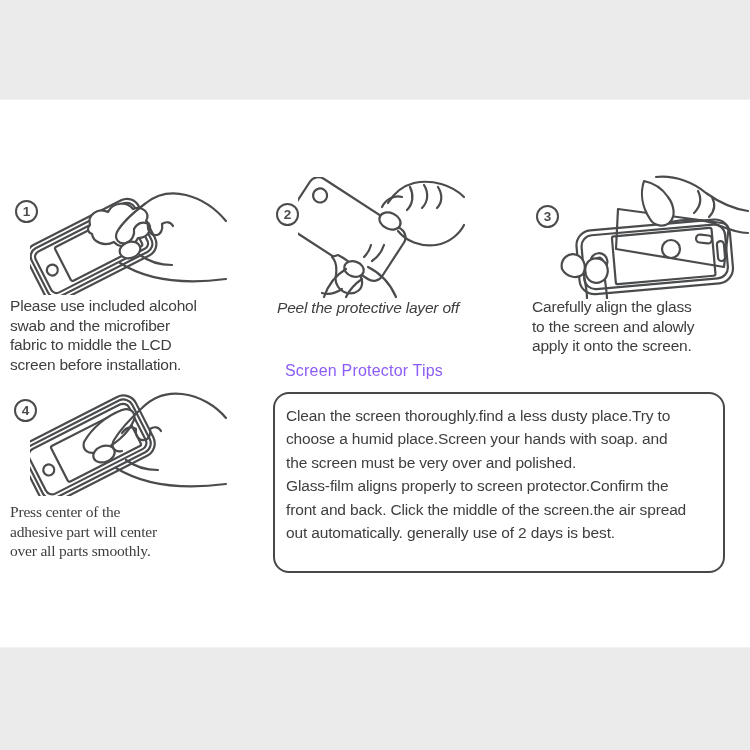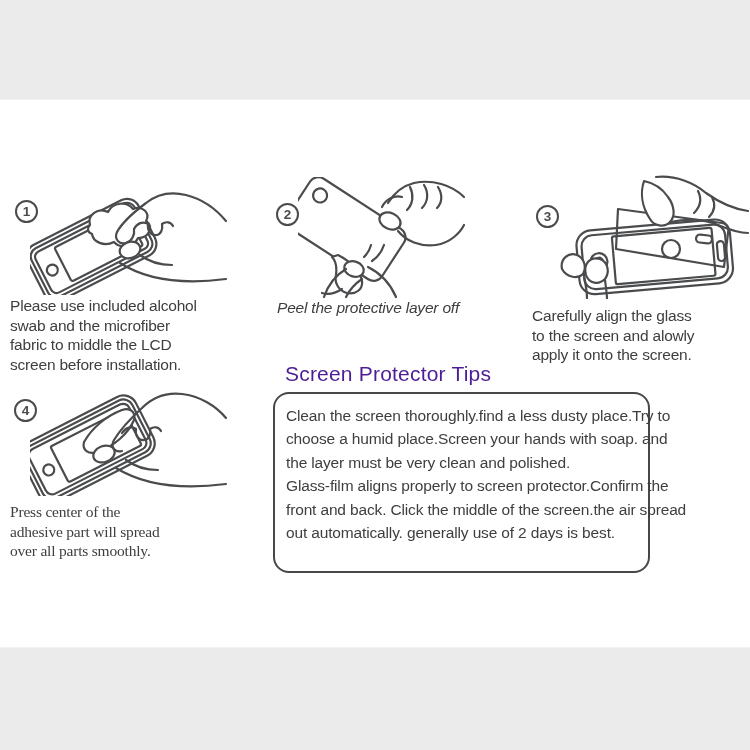--- a/index.html
+++ b/index.html
@@ -23,24 +23,24 @@
   }
   .illu { position:absolute; }
   .illu path, .illu rect, .illu circle, .illu ellipse {
     stroke:#4a4b4d; stroke-width:2.2; fill:none;
     stroke-linecap:round; stroke-linejoin:round;
   }
   .illu .fillw { fill:#ffffff; }
 
   .tips-heading {
     position:absolute; left:285px; top:362px;
-    font-size:21px; color:#4c1d95; letter-spacing:0.2px;
+    font-size:16px; color:#8b5cf6; letter-spacing:0.2px;
   }
   .tips-box {
-    position:absolute; left:273px; top:392px; width:377px; height:181px;
+    position:absolute; left:273px; top:392px; width:452px; height:181px;
     box-sizing:border-box; border:2.5px solid #47484a; border-radius:16px;
     padding:10px 8px 0 11px;
   }
   .tips-box .line {
     font-size:15.5px; line-height:23.4px; color:#3e3e40; letter-spacing:-0.15px;
     white-space:nowrap;
   }
 </style>
 </head>
 <body>
@@ -114,21 +114,21 @@
     <path class="fillw" d="M86,6 C82,18 84,32 92,44 C96,51 106,53 112,47 C118,41 116,30 110,22 C104,13 96,8 86,6 Z"></path>
     <path d="M98,2 C118,0 136,8 148,18 C162,28 176,34 190,36"></path>
     <path d="M112,47 C128,44 146,44 160,50 C172,55 182,58 190,58"></path>
     <path d="M140,16 C144,24 142,32 136,38"></path>
     <path d="M154,22 C158,30 156,37 151,42"></path>
     <path class="fillw" d="M4,94 C2,84 10,77 19,80 C26,83 29,92 25,99 C20,104 9,103 4,94 Z"></path>
     <path class="fillw" d="M28,100 C25,89 32,81 42,84 C50,87 52,97 47,104 C41,110 31,109 28,100 Z"></path>
     <path d="M26,101 C28,111 29,117 29,123"></path>
     <path d="M47,105 C48,113 49,119 49,124"></path>
   </svg>
-  <div class="caption" style="left:532px; top:306px;">
+  <div class="caption" style="left:532px; top:297px;">
     <div>Carefully align the glass</div>
     <div>to the screen and alowly</div>
     <div>apply it onto the screen.</div>
   </div>
 
   <div class="step-num" style="left:14px; top:399px;">4</div>
   <svg class="illu" style="left:30px; top:388px;" width="200" height="108" viewBox="0 0 200 108">
     <g transform="rotate(-27 58 62)">
       <rect x="-6" y="28" width="128" height="66" rx="14"></rect>
       <rect x="-2" y="32" width="120" height="58" rx="10"></rect>
@@ -138,26 +138,26 @@
     </g>
     <path class="fillw" d="M54,54 C62,40 76,28 92,22 C100,19 106,24 104,32 C98,46 84,58 68,64 C58,67 52,62 54,54 Z"></path>
     <path d="M196,30 C186,18 170,8 152,6 C136,4 122,10 112,20 C100,31 90,42 84,52 C80,59 85,65 92,63"></path>
     <path d="M92,45 C96,39 102,38 106,41 C105,48 109,53 115,52 C119,51 121,46 120,41 C124,38 129,39 131,43"></path>
     <ellipse class="fillw" cx="74" cy="66" rx="11" ry="8" transform="rotate(-20 74 66)"></ellipse>
     <path d="M96,72 C104,78 116,82 128,82"></path>
     <path d="M86,80 C112,96 150,102 196,96"></path>
   </svg>
   <div class="caption" style="left:10px; top:502px;font-family:Liberation Serif, serif;">
     <div>Press center of the</div>
-    <div>adhesive part will spread</div>
+    <div>adhesive part will center</div>
     <div>over all parts smoothly.</div>
   </div>
 
   <div class="tips-heading">Screen Protector Tips</div>
   <div class="tips-box">
     <div class="line">Clean the screen thoroughly.find a less dusty place.Try to</div>
     <div class="line">choose a humid place.Screen your hands with soap. and</div>
-    <div class="line">the layer must be very clean and polished.</div>
+    <div class="line">the screen must be very over and polished.</div>
     <div class="line">Glass-film aligns properly to screen protector.Confirm the</div>
     <div class="line">front and back. Click the middle of the screen.the air spread</div>
     <div class="line">out automatically. generally use of 2 days is best.</div>
   </div>
 </div>
 
 </body></html>

